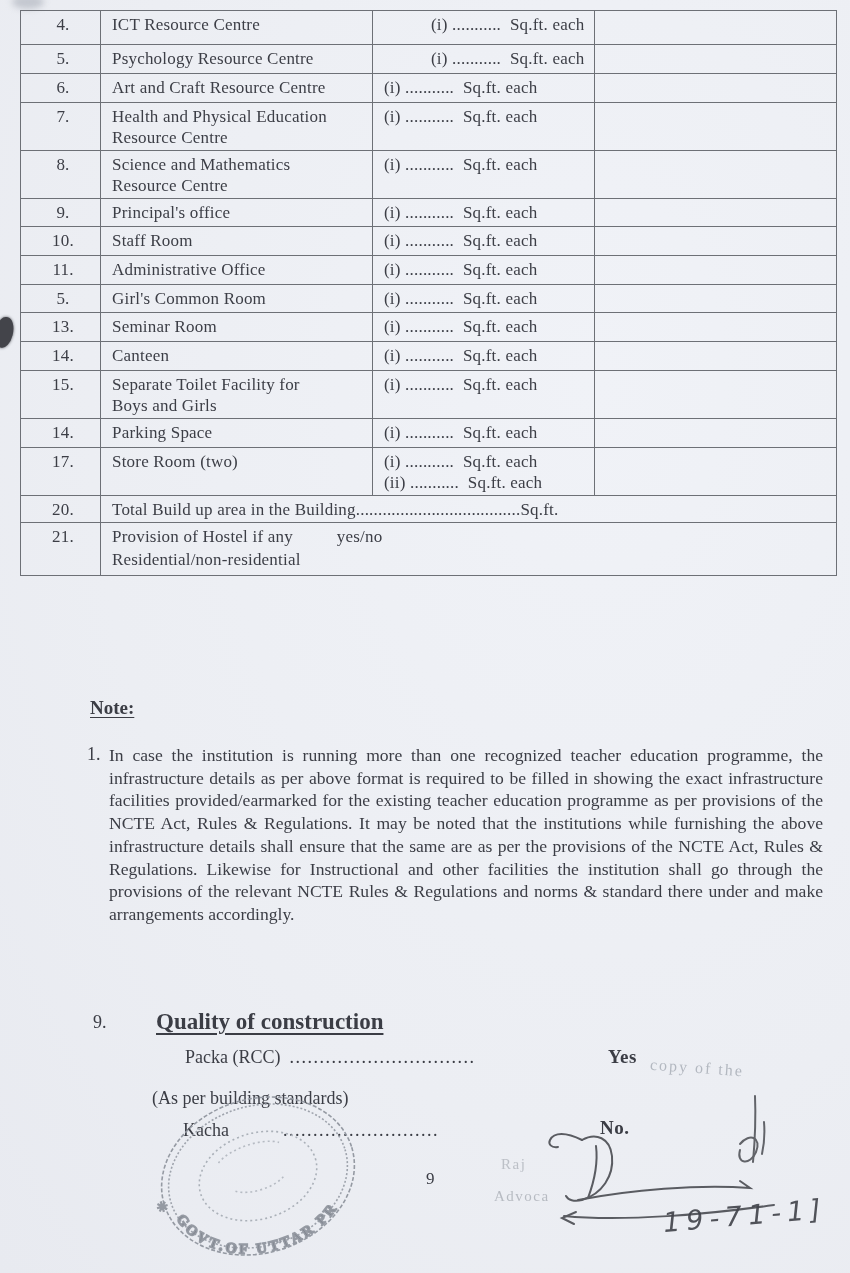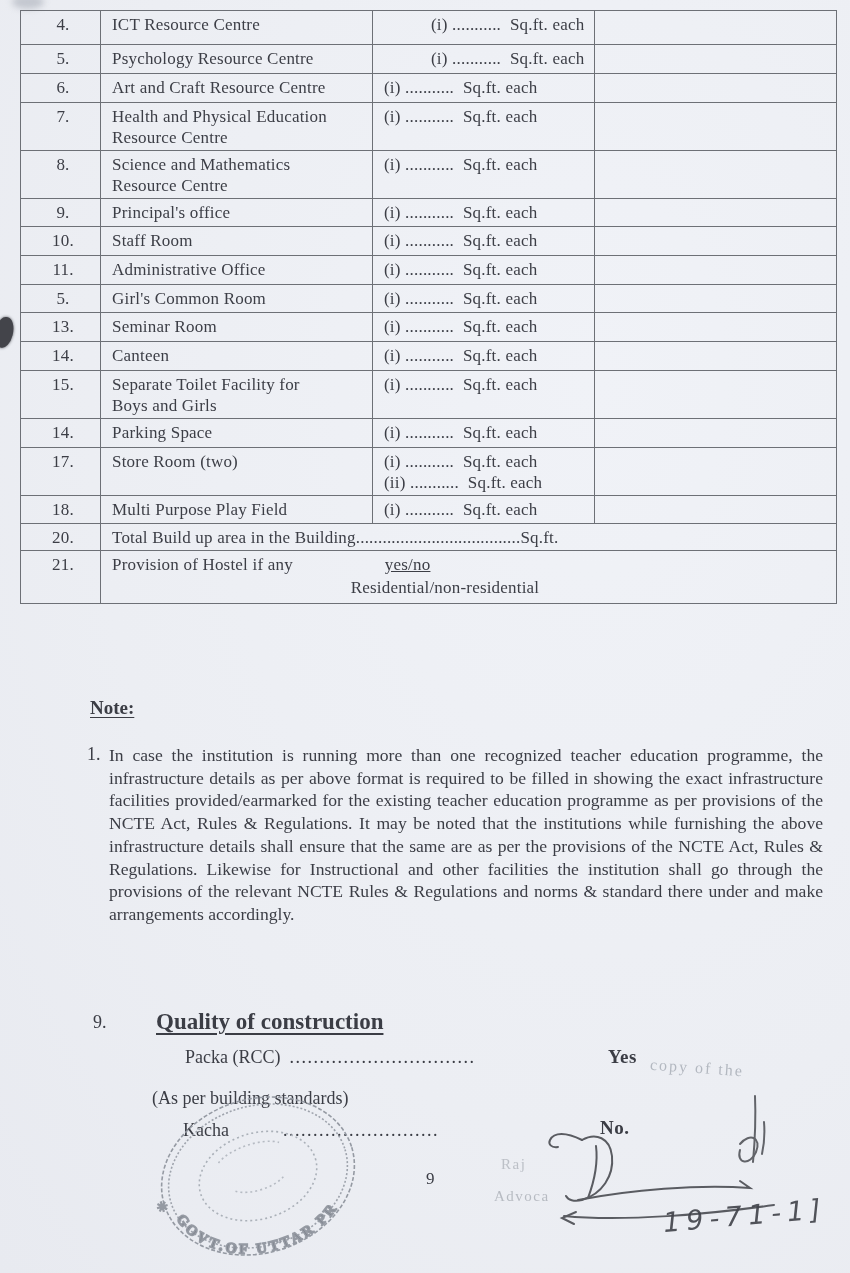--- a/index.html
+++ b/index.html
@@ -17,22 +17,22 @@
   }
   table.facilities td{
     border:1.5px solid #6d7076;vertical-align:top;
     padding:3px 6px 2px 11px;line-height:21px;
   }
   td.c-no{text-align:center;padding-left:2px;padding-right:2px;}
   td.c-sq div.line{white-space:pre;}
   td.c-sq.pad{padding-left:58px;}
   td.c-merged{white-space:pre;}
   .hostel-line1{display:flex;}
-  .hostel-mid{margin-left:92px;text-decoration:underline;}
-  .hostel-line2{text-align:center;padding-right:52px;line-height:26px;}
+  .hostel-mid{margin-left:44px;}
+  .hostel-line2{text-align:left;padding-right:52px;line-height:26px;}
   
   .note-heading{
     position:absolute;left:66px;top:697px;font-size:19px;font-weight:700;
     text-decoration:underline;text-underline-offset:3px;margin-left:24px;
   }
   .note-item{position:absolute;left:87px;top:744px;width:738px;display:flex;}
   .note-no{flex:none;width:22px;font-size:18px;}
   .note-text{width:714px;font-size:17.6px;line-height:22.7px;text-align:justify;}
   
   .abs{position:absolute;}
@@ -214,30 +214,20 @@
           <td></td>
         </tr>
         <tr style="height: 48px;">
           <td class="c-no">17.</td>
           <td class="c-fac">
             <div>Store Room (two)</div>
           </td>
           <td class="c-sq">
             <div class="line">(i) ...........  Sq.ft. each</div>
             <div class="line">(ii) ...........  Sq.ft. each</div>
-          </td>
-          <td></td>
-        </tr>
-        <tr style="height: 28px;">
-          <td class="c-no">18.</td>
-          <td class="c-fac">
-            <div>Multi Purpose Play Field</div>
-          </td>
-          <td class="c-sq">
-            <div class="line">(i) ...........  Sq.ft. each</div>
           </td>
           <td></td>
         </tr>
         <tr style="height: 27px;">
           <td class="c-no">20.</td>
           <td colspan="3" class="c-merged">Total Build up area in the Building.....................................Sq.ft.</td>
         </tr>
         <tr style="height: 53px;">
           <td class="c-no">21.</td>
           <td colspan="3">

